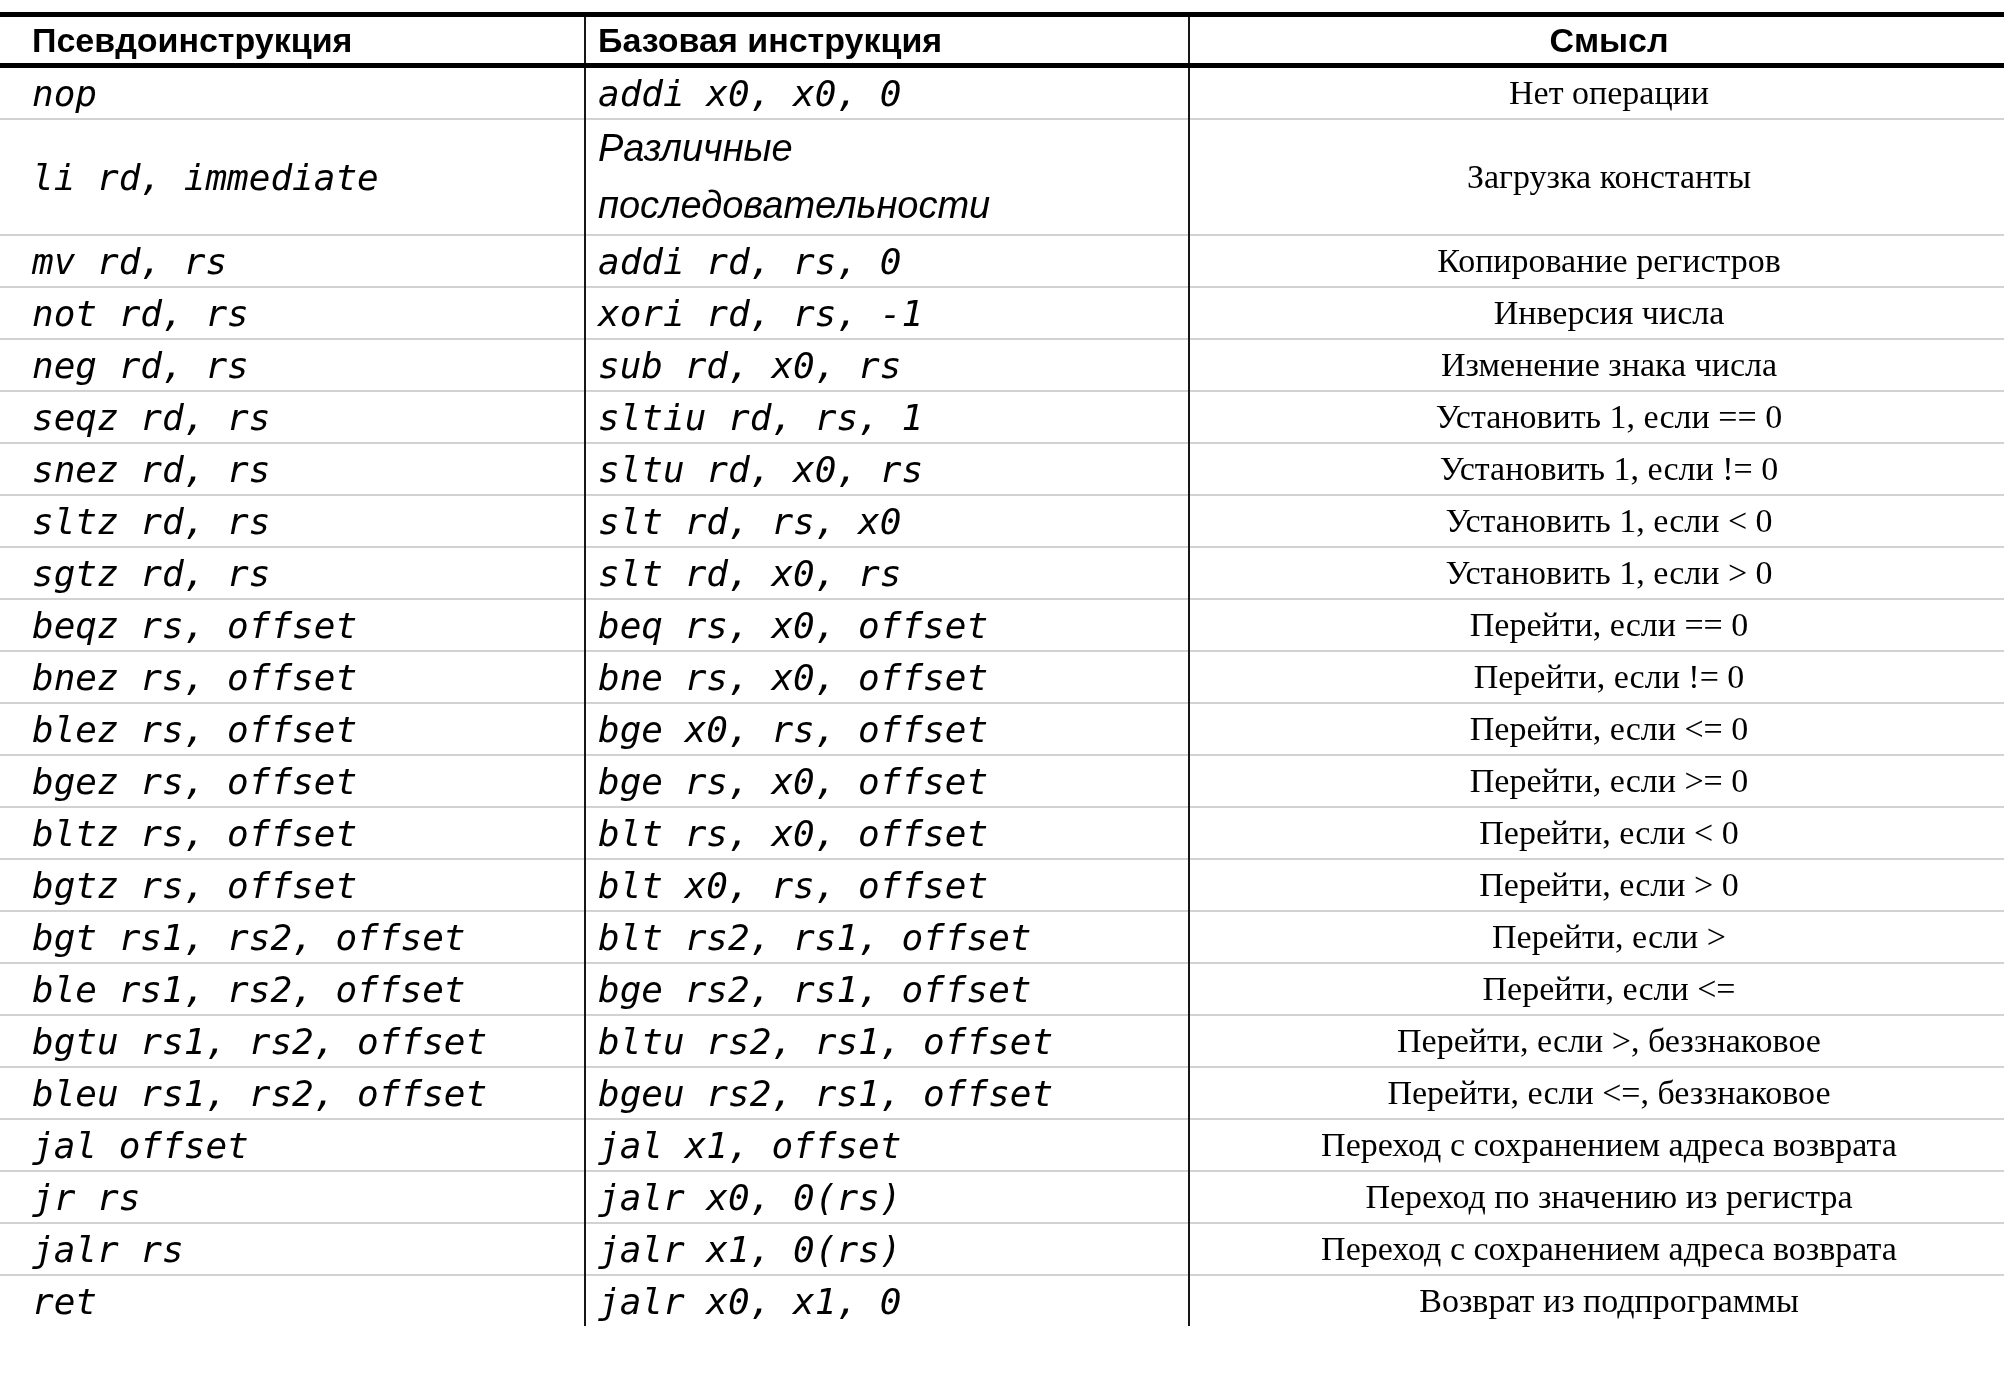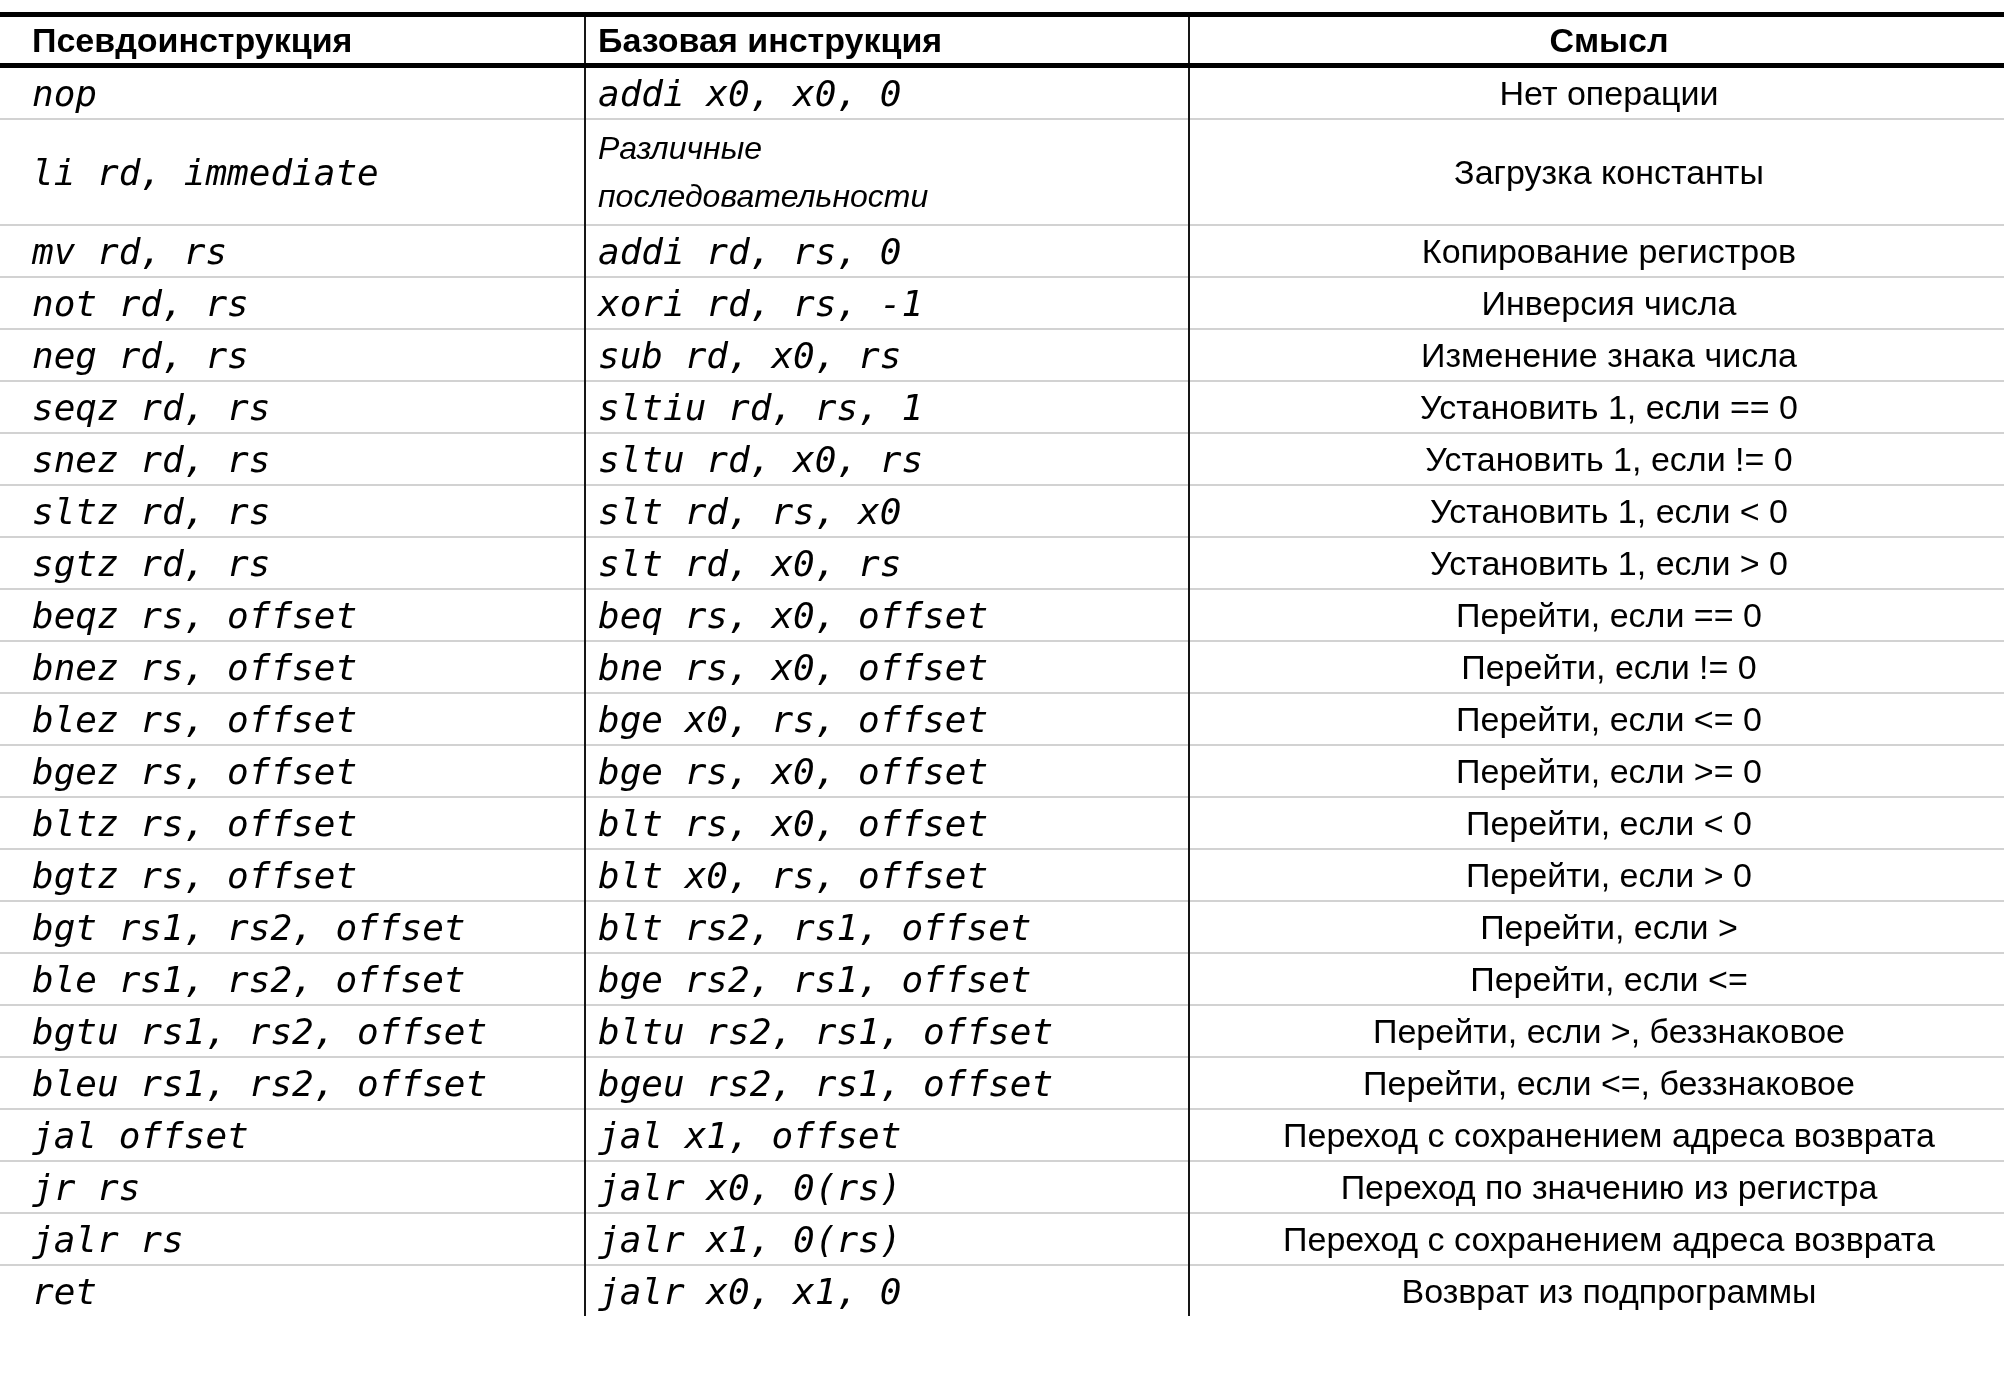--- a/index.html
+++ b/index.html
@@ -44,28 +44,28 @@
   .c2 { border-left: 2px solid #161616; padding-left: 12px; }
   .c3 { border-left: 2px solid #161616; padding-left: 24px; text-align: center; }
 
   .mono {
     font-family: "DejaVu Sans Mono", monospace;
     font-size: 36px;
     font-weight: 400;
     font-style: italic;
   }
   .meaning {
-    font-family: Liberation Sans, sans-serif;
+    font-family: Liberation Serif, serif;
     font-size: 34px;
     font-weight: 400;
   }
   .note {
     font-family: "Liberation Sans", sans-serif;
     font-style: italic;
-    font-size: 32px;
+    font-size: 38px;
     white-space: pre-line;
     line-height: 1.5;
   }
 </style>
 </head>
 <body>
 
 <table class="pseudo-table">
   <colgroup>
     <col style="width:585px">

